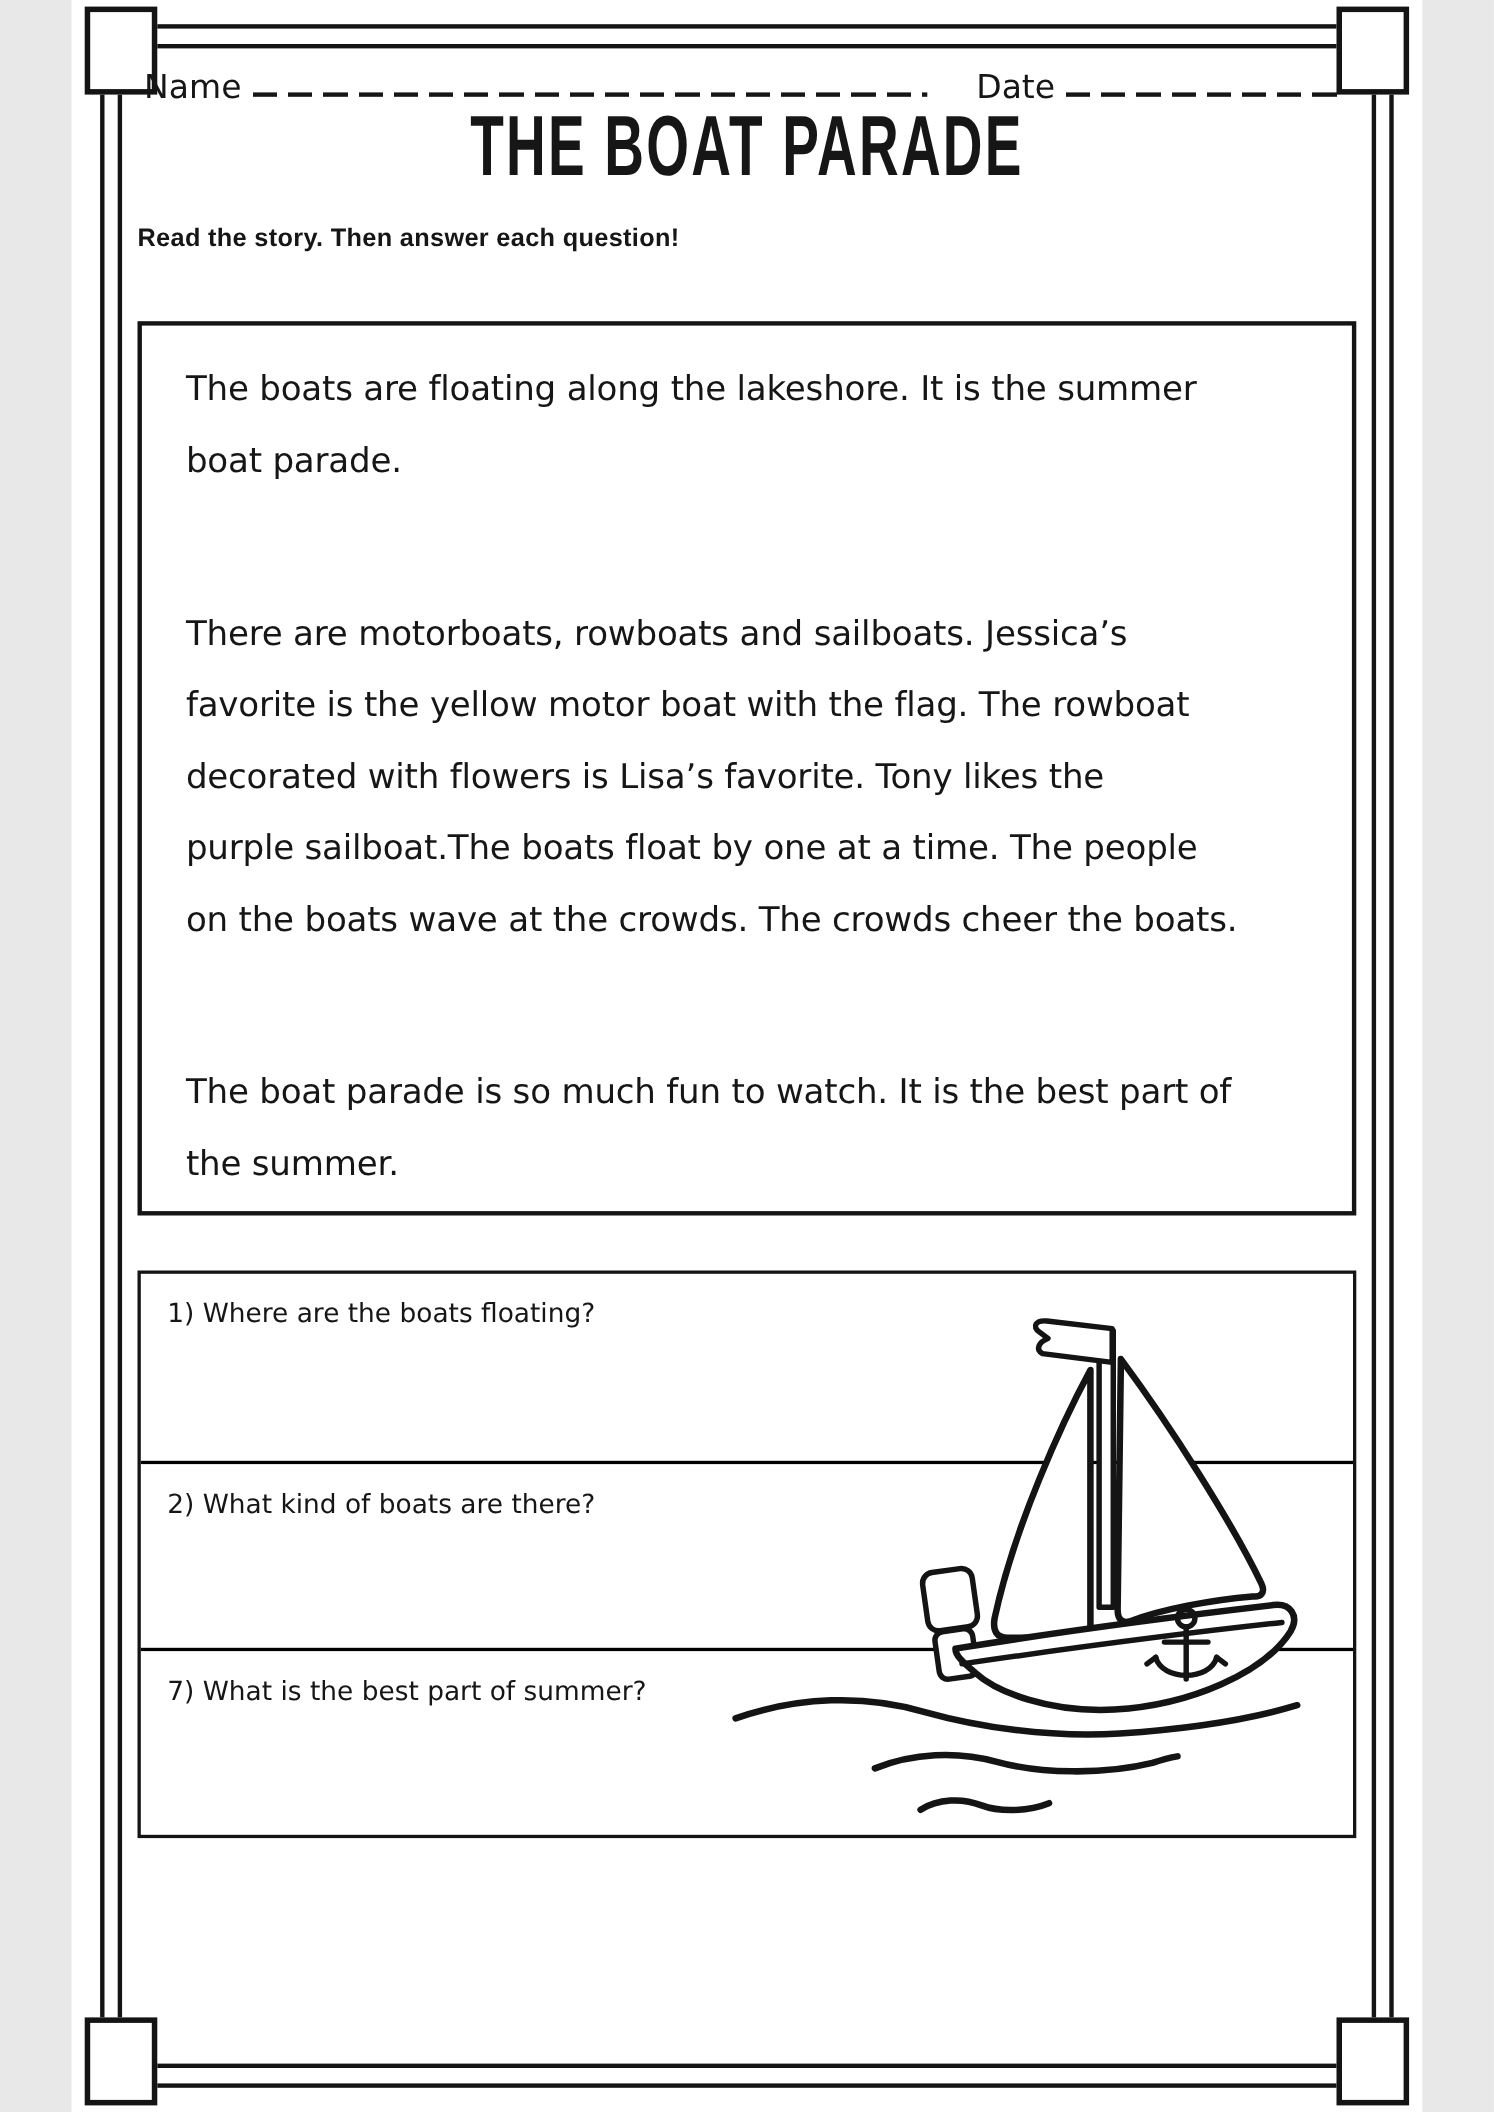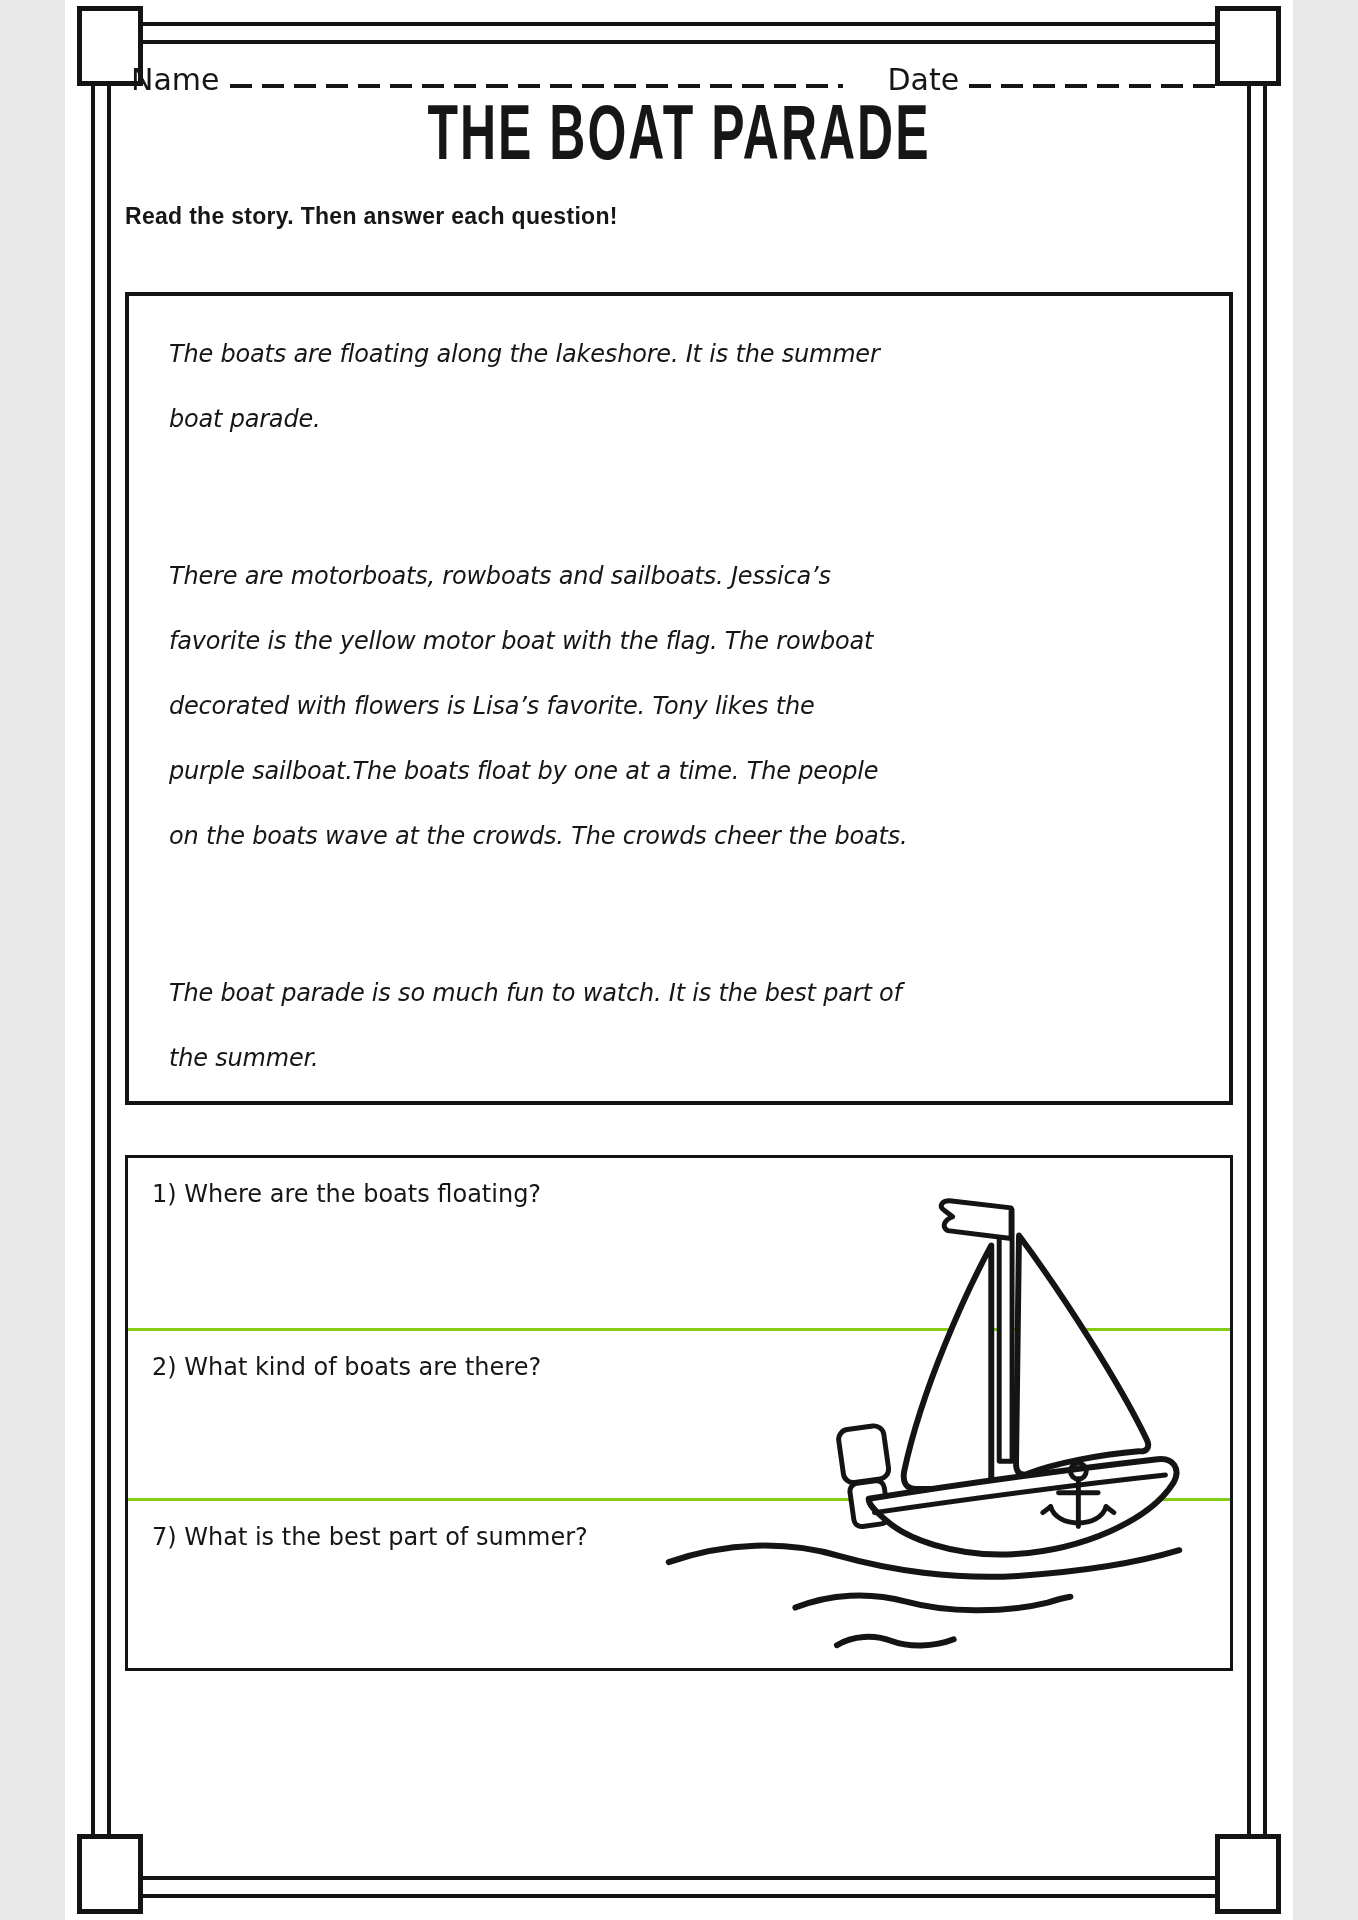--- a/index.html
+++ b/index.html
@@ -37,28 +37,28 @@
       font-weight:700; font-size:50px; letter-spacing:2px;
       transform:scaleY(1.55); transform-origin:50% 80%; }
   .subtitle { font-family:"Liberation Sans", sans-serif;
       font-weight:700; font-size:23px; margin-top:6px; letter-spacing:0.3px; }
 
   
   .story-box { margin-top:62px; border:4px solid #141414;
                padding:26px 40px 10px; height:769px; box-sizing:content-box; }
   .para { margin:0; }
   .para + .para { margin-top:92px; }
-  .story-line { white-space:nowrap; line-height:65px; font-size:24px;
-                letter-spacing:-0.2px;font-style:italic; }
+  .story-line { white-space:nowrap; line-height:65px; font-size:31px;
+                letter-spacing:-0.2px; }
 
   
   .questions-box { position:relative; margin-top:50px; border:3px solid #141414; }
   .q-row { position:relative; height:170px; padding:22px 0 0 24px;
            box-sizing:border-box; font-size:24px; }
-  .q-row + .q-row { border-top:3px solid #84cc16; }
+  .q-row + .q-row { border-top:3px solid #000000; }
 
   
   .boat { position:absolute; right:36px; bottom:4px; width:540px; height:470px;
           pointer-events:none; }
 </style>
 </head>
 <body>
 
 <div class="page">
 

